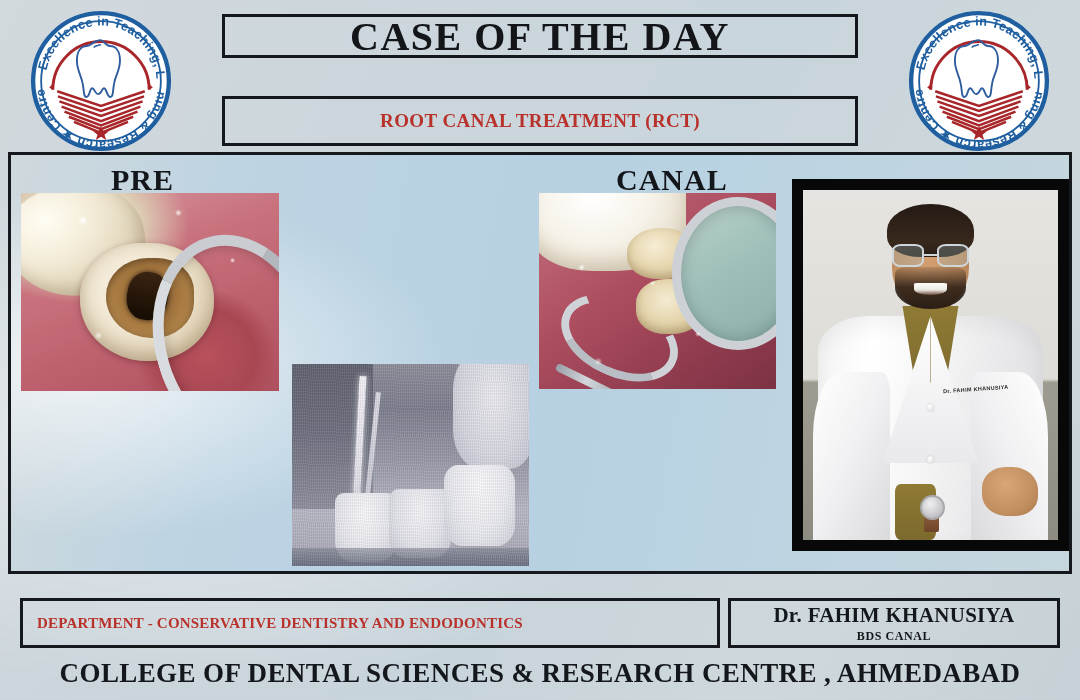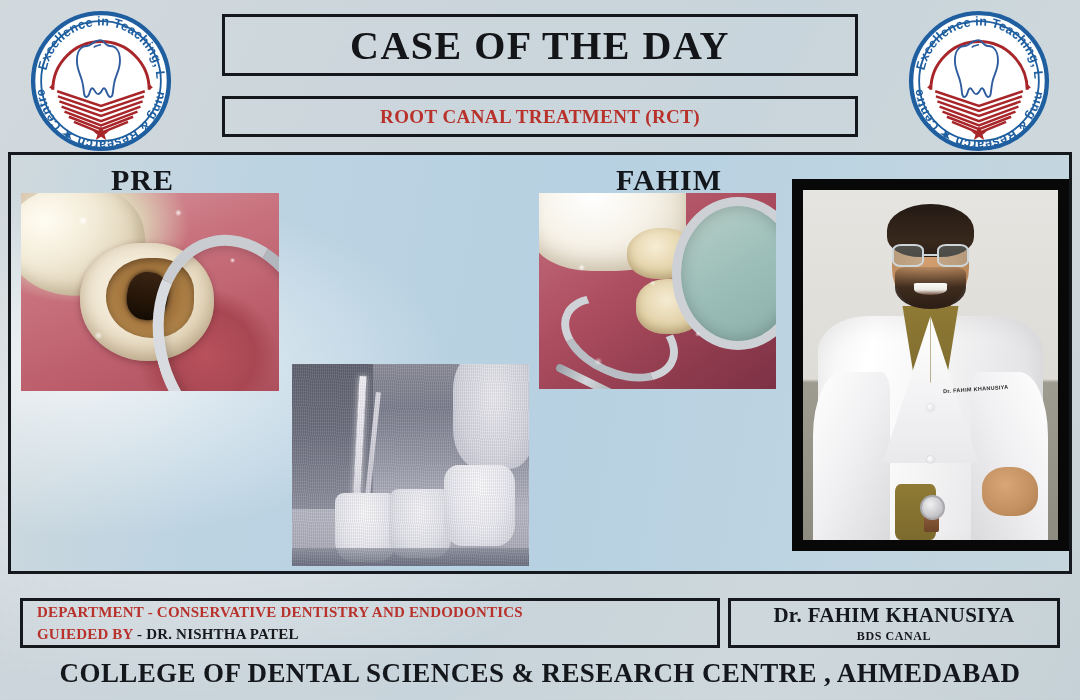--- a/index.html
+++ b/index.html
@@ -51,22 +51,22 @@
     position: absolute;
     left: 222px;
     width: 636px;
     border: 3px solid #14181c;
     background: rgba(255,255,255,0.03);
     display: flex;
     align-items: center;
     justify-content: center;
     z-index: 4;
   }
-  #title-box { top: 14px; height: 62px; }
-  #subtitle-box { top: 96px; height: 41px; }
+  #title-box { top: 14px; height: 44px; }
+  #subtitle-box { top: 96px; height: 50px; }
 
   #title-text {
     font-size: 40px;
     font-weight: bold;
     letter-spacing: 1.5px;
     color: #131518;
     font-family: "Liberation Serif", serif;
   }
   #subtitle-text {
     font-size: 19px;
@@ -525,21 +525,21 @@
     <span id="title-text">CASE OF THE DAY</span>
   </div>
 
   <div class="hdr-box" id="subtitle-box">
     <span id="subtitle-text">ROOT CANAL TREATMENT (RCT)</span>
   </div>
 
   <div id="main-frame">
 
     <span class="stage-label" id="label-pre">PRE</span>
-    <span class="stage-label" id="label-post">FAHIM</span>
+    <span class="stage-label" id="label-post">CANAL</span>
 
     <div class="photo" id="photo-pre">
       <div class="pre-art">
         <div class="pre-tooth-upper"></div>
         <div class="pre-tooth-main"></div>
         <div class="pre-access"></div>
         <div class="pre-canal"></div>
         <div class="pre-mirror"></div>
         <div class="pre-gloss"></div>
       </div>
@@ -598,24 +598,20 @@
           <span class="pt-watch-face"></span>
         </div>
         <div class="pt-hand"></div>
       </div>
     </div>
 
   </div>
 
   <div id="dept-box">
     <div class="dept-line">DEPARTMENT - CONSERVATIVE DENTISTRY AND ENDODONTICS</div>
-    <div class="dept-line">
-      <span>GUIEDED BY</span>
-      <span class="dark">- DR. NISHTHA PATEL</span>
-    </div>
   </div>
 
   <div id="doctor-box">
     <div id="doctor-name">Dr. FAHIM KHANUSIYA</div>
     <div id="doctor-role">BDS CANAL</div>
   </div>
 
   <div id="college-name">COLLEGE OF DENTAL SCIENCES &amp; RESEARCH CENTRE , AHMEDABAD</div>
 
 </div>

